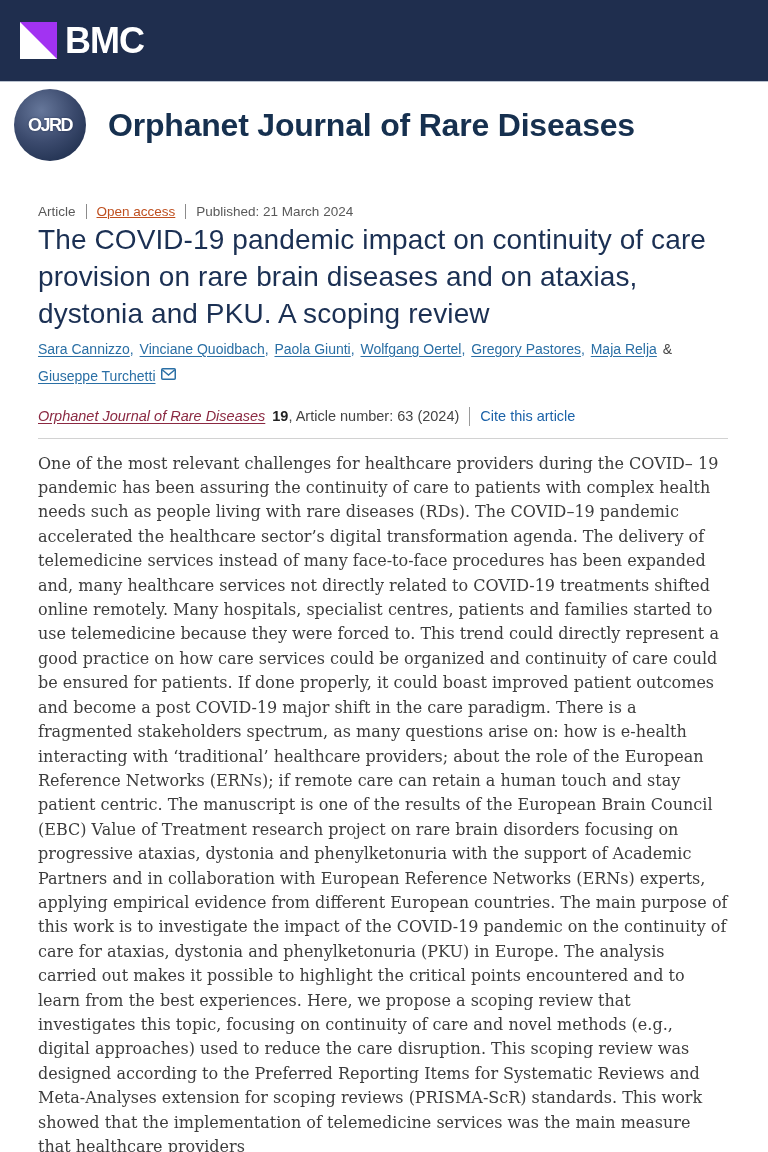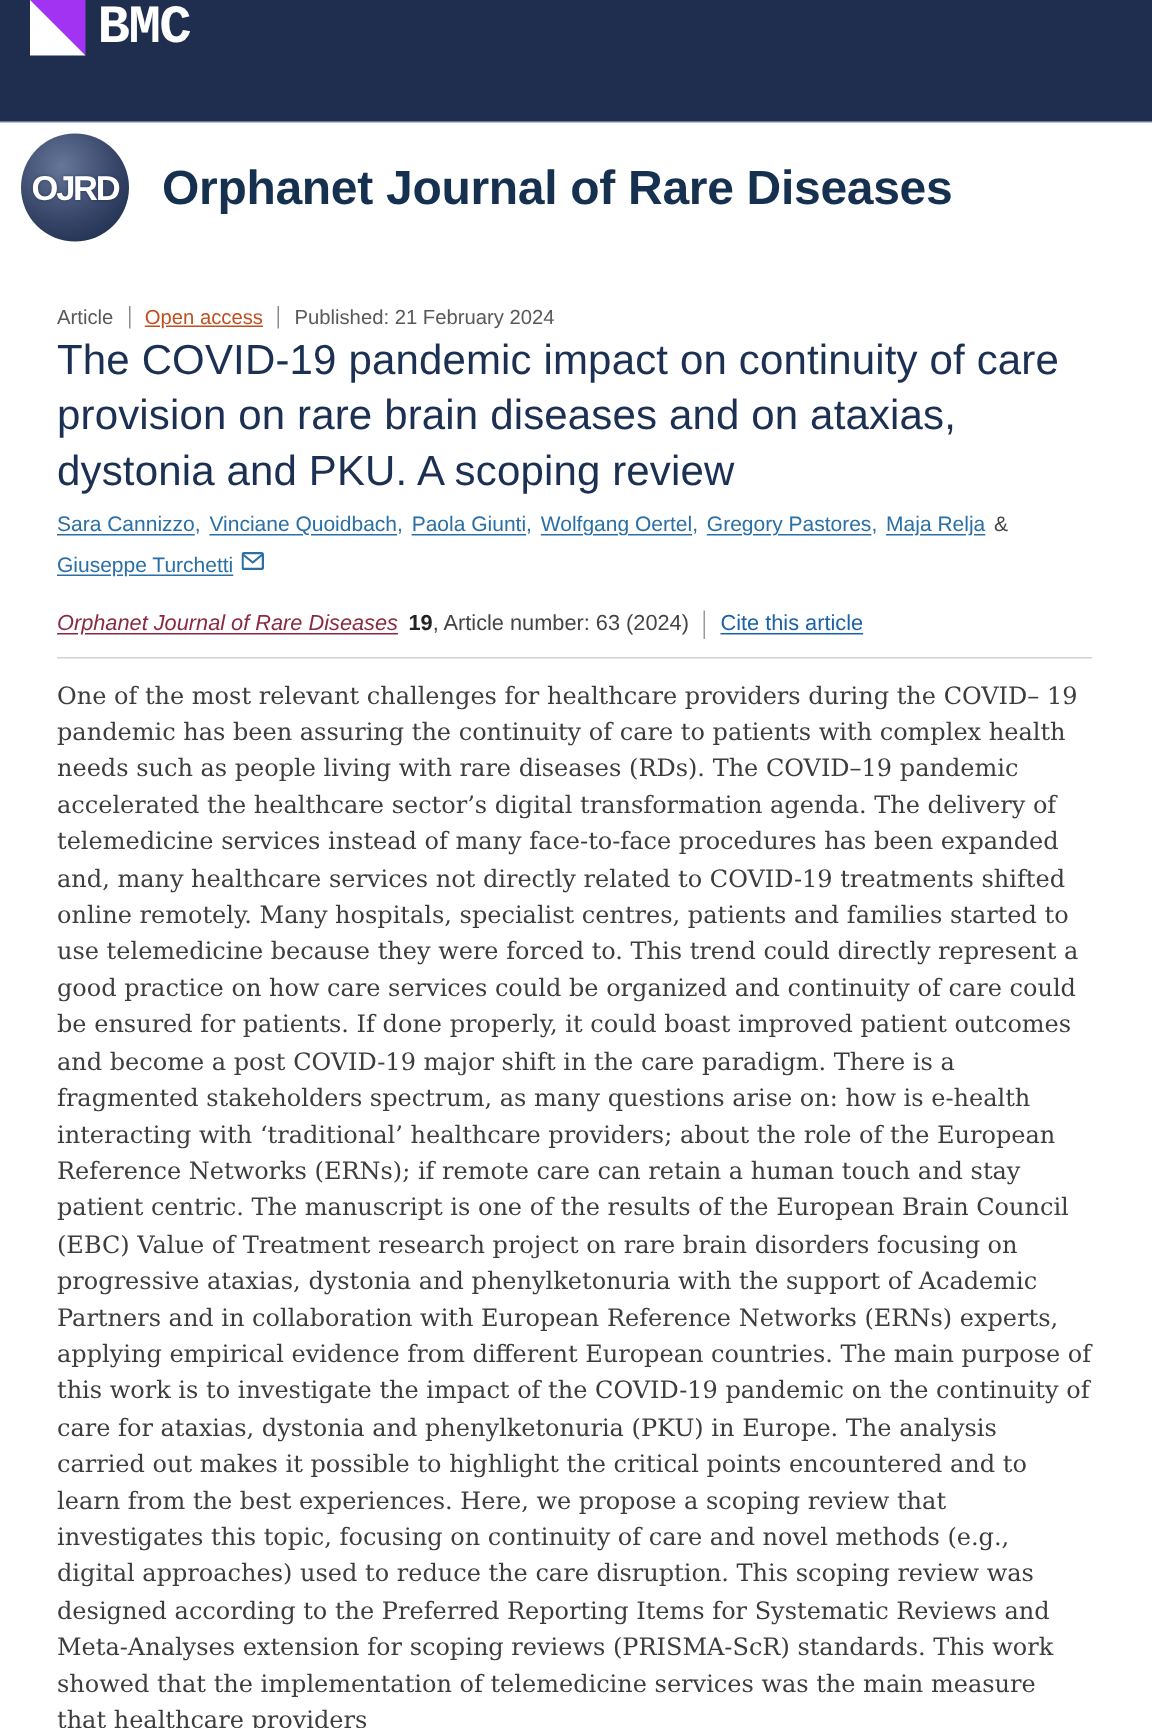--- a/index.html
+++ b/index.html
@@ -4,23 +4,22 @@
 <style>
   * { margin: 0; padding: 0; box-sizing: border-box; }
   html, body { background: #ffffff; }
   body {
     width: 768px; height: 1152px; overflow: hidden; margin: 0 auto;
     font-family: "Liberation Sans", sans-serif;
   }
   
   .bmc-header {
     height: 82px; background: #1f2e4e;
-    display: flex; align-items: flex-start; padding: 0 20px;
+    display: flex; align-items: center; padding: 0 20px;
     border-bottom: 1px solid #b9c2cf;
-    font-family: Liberation Mono, monospace;
   }
   .bmc-logo { display: flex; align-items: center; text-decoration: none; cursor: pointer; }
   .bmc-mark {
     width: 37px; height: 37px; display: inline-block;
     background: linear-gradient(to bottom left, #a233f2 49.5%, #ffffff 50.5%);
   }
   .bmc-text {
     color: #ffffff; font-weight: bold; font-size: 36px; letter-spacing: -1px;
     margin-left: 8px; line-height: 1;
   }
@@ -33,21 +32,21 @@
     height: 86px; background: #ffffff; display: flex; align-items: center;
     padding: 0 14px;
   }
   .journal-logo {
     width: 72px; height: 72px; border-radius: 50%;
     background: radial-gradient(circle at 38% 30%, #66779a 0%, #3b4a6d 48%, #20304f 85%);
     display: flex; align-items: center; justify-content: center;
     cursor: pointer; flex: 0 0 auto;
   }
   .journal-logo span {
-    color: #ffffff; font-weight: bold; font-size: 23px; letter-spacing: -1.5px;
+    color: #ffffff; font-weight: bold; font-size: 18px; letter-spacing: -1.5px;
     text-shadow: 0 0 2px rgba(20,30,60,.6);
   }
   .journal-name {
     color: #16304f; font-size: 32px; font-weight: bold; margin-left: 22px;
     text-decoration: none; cursor: pointer; letter-spacing: -0.2px;
   }
   
   .content { padding: 36px 40px 0 38px; }
   .meta-row {
     display: flex; align-items: center; font-size: 13.5px; color: #595959;
@@ -67,21 +66,21 @@
   .author .sep { color: #2a6fa5; margin-right: 2px; }
   .amp { color: #444; margin: 0 2px; }
   .mail-icon { display: inline-block; margin-left: 5px; vertical-align: 1px; cursor: pointer; }
   .citation-row { margin-top: 17px; display: flex; align-items: center; font-size: 14.5px; color: #333; }
   .journal-link {
     color: #8b2942; font-style: italic; text-decoration: underline;
     text-underline-offset: 2px; cursor: pointer; margin-right: 7px;
   }
   .vol { color: #222; font-weight: bold; }
   .article-info { color: #444; }
-  .cite-link { color: #1b62a8; text-decoration: underline; text-underline-offset: 2px; cursor: pointer; }
+  .cite-link { color: #1b62a8; text-underline-offset: 2px; cursor: pointer; }
   .metrics-row { margin-top: 17px; display: flex; align-items: center; font-size: 15px; }
   .metrics-row b { color: #222; font-weight: bold; margin-right: 6px; }
   .mlabel { color: #6e6e6e; }
   .metrics-link { color: #1b62a8; text-decoration: underline; text-underline-offset: 2px; cursor: pointer; }
   
   .abstract h2 { margin-top: 40px; color: #1b3053; font-size: 20px; font-weight: bold; }
   .abstract hr { border: none; border-top: 1px solid #d2d2d2; margin: 12px 0 13px 0; }
   .abstract p {
     font-family: "DejaVu Serif", serif; font-size: 16px; line-height: 24.4px;
     color: #3d3d3d; max-width: 690px; text-align: left;
@@ -104,21 +103,21 @@
   <a class="journal-name">Orphanet Journal of Rare Diseases</a>
 </div>
 
 <main class="content">
 
   <div class="meta-row">
     <span>Article</span>
     <span class="vdiv"></span>
     <a class="open-access">Open access</a>
     <span class="vdiv"></span>
-    <span>Published: 21 February 2024</span>
+    <span>Published: 21 March 2024</span>
   </div>
 
   <h1 class="article-title">The COVID-19 pandemic impact on continuity of care provision on rare brain diseases and on ataxias, dystonia and PKU. A scoping review</h1>
 
   <div class="authors">
     <span class="author"><a>Sara Cannizzo</a><span class="sep">,</span></span>
     <span class="author"><a>Vinciane Quoidbach</a><span class="sep">,</span></span>
     <span class="author"><a>Paola Giunti</a><span class="sep">,</span></span>
     <span class="author"><a>Wolfgang Oertel</a><span class="sep">,</span></span>
     <span class="author"><a>Gregory Pastores</a><span class="sep">,</span></span>

